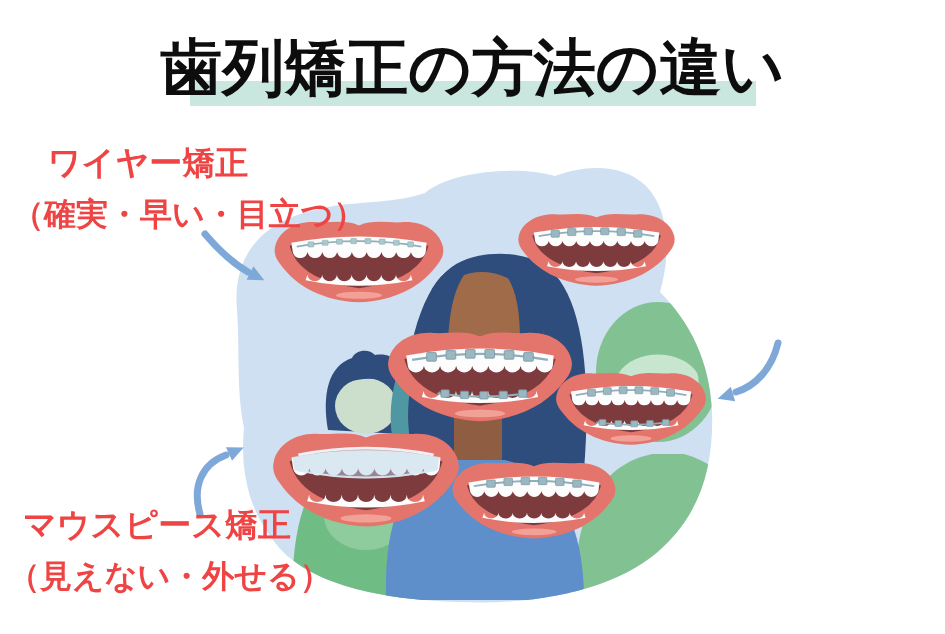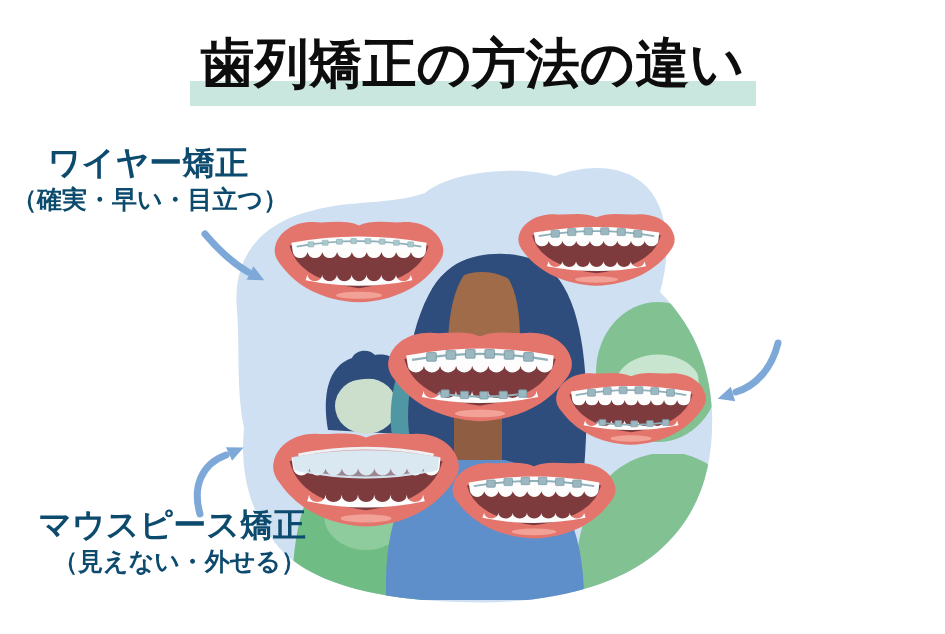--- a/index.html
+++ b/index.html
@@ -8,29 +8,29 @@
     background:#ffffff;
     font-family:"DejaVu Sans","Liberation Sans",sans-serif;
     color:#111111;
   }
   .title-band{
     position:absolute;left:190px;top:81px;width:566px;height:25px;
     background:#c9e7de;
   }
   .page-title{
     position:absolute;left:0;top:34px;width:945px;text-align:center;
-    font-size:54px;font-weight:bold;letter-spacing:0px;line-height:1.1;
+    font-size:62px;font-weight:bold;letter-spacing:0px;line-height:1.1;
     color:#0d0d0d;white-space:nowrap;
   }
-  .callout{position:absolute;text-align:center;font-weight:bold;color:#0c4a6e;}
+  .callout{position:absolute;text-align:center;font-weight:bold;color:#ef4444;}
   .callout .main{font-size:33px;line-height:1.15;white-space:nowrap;}
-  .callout .sub{font-size:25px;line-height:1.2;margin-top:3px;white-space:nowrap;}
+  .callout .sub{font-size:32px;line-height:1.2;margin-top:13px;white-space:nowrap;}
   .callout-wire{left:12px;top:144px;width:272px;}
   .callout-lingual{left:676px;top:262px;width:266px;}
-  .callout-mouthpiece{left:8px;top:506px;width:298px;text-align:right;}
+  .callout-mouthpiece{left:8px;top:506px;width:298px;}
   svg.scene{position:absolute;left:0;top:0;}
 </style>
 </head>
 <body>
 
 <div class="title-band"></div>
 <div class="page-title">歯列矯正の方法の違い</div>
 
 <svg class="scene" width="945" height="634" viewBox="0 0 945 634">
   <defs>

